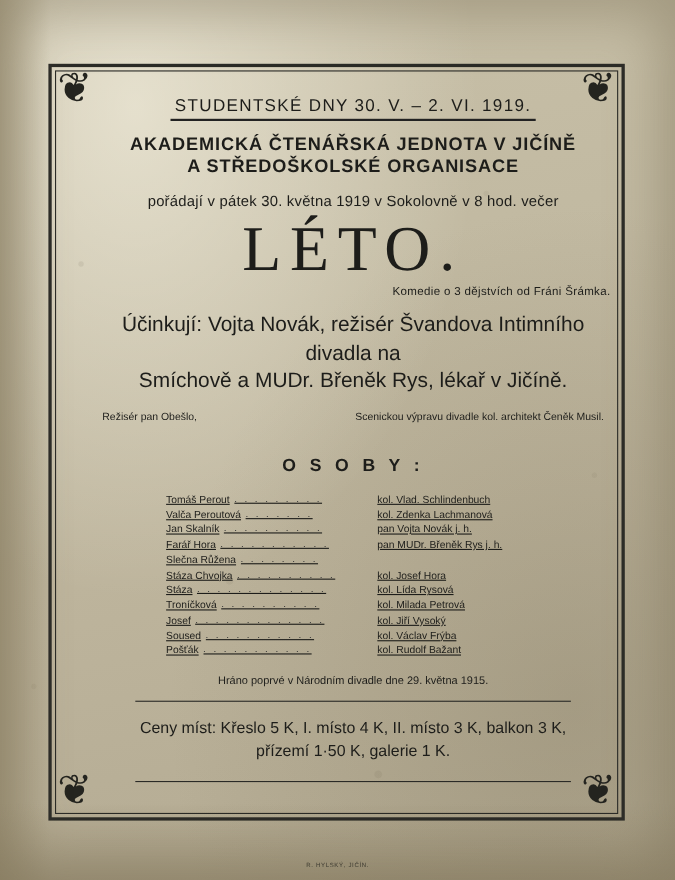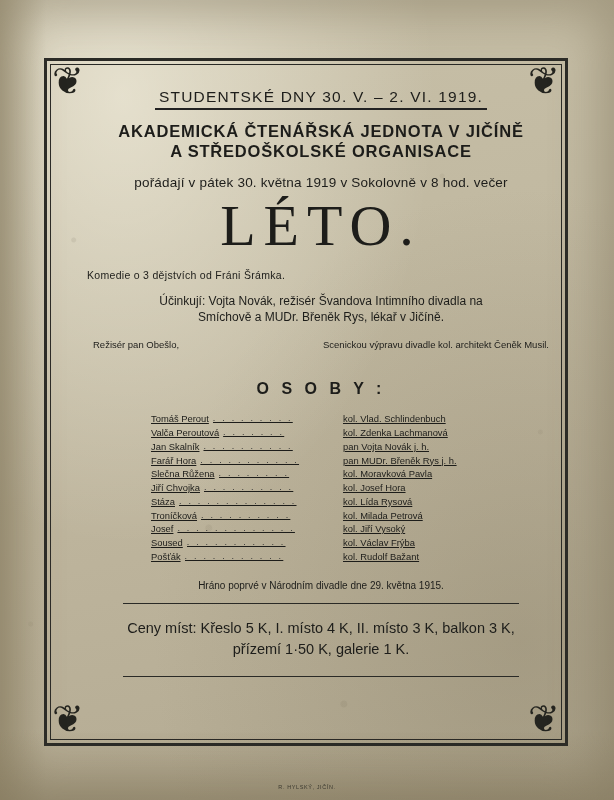--- a/index.html
+++ b/index.html
@@ -129,28 +129,28 @@
   }
   .title {
     text-align: center;
     font-family: "Liberation Serif", serif;
     font-size: 58px;
     letter-spacing: 8px;
     margin-top: 6px;
     line-height: 1.05;
   }
   .subtitle {
-    text-align: left;
+    text-align: right;
     font-size: 10.5px;
     letter-spacing: 0.3px;
-    margin-top: 12px;
+    margin-top: 2px;
   }
   .ucinkuji {
     text-align: center;
-    font-size: 12px;
+    font-size: 19px;
     margin-top: 12px;
     line-height: 1.35;
   }
   .credits {
     display: flex;
     justify-content: space-between;
     font-size: 9.5px;
     margin-top: 14px;
     padding: 0 6px;
   }
@@ -292,24 +292,23 @@
         <span class="cast-actor">pan Vojta Novák j. h.</span>
       </div>
       <div class="cast-row">
         <span class="cast-role">Farář Hora</span>
         <span class="cast-dots">. . . . . . . . . . .</span>
         <span class="cast-actor">pan MUDr. Břeněk Rys j. h.</span>
       </div>
       <div class="cast-row">
         <span class="cast-role">Slečna Růžena</span>
         <span class="cast-dots">. . . . . . . .</span>
-        <span class="cast-actor">kol. Moravková Pavla</span>
-      </div>
-      <div class="cast-row">
-        <span class="cast-role">Jiří Chvojka</span>
+      </div>
+      <div class="cast-row">
+        <span class="cast-role">Stáza Chvojka</span>
         <span class="cast-dots">. . . . . . . . . .</span>
         <span class="cast-actor">kol. Josef Hora</span>
       </div>
       <div class="cast-row">
         <span class="cast-role">Stáza</span>
         <span class="cast-dots">. . . . . . . . . . . . .</span>
         <span class="cast-actor">kol. Lída Rysová</span>
       </div>
       <div class="cast-row">
         <span class="cast-role">Troníčková</span>

